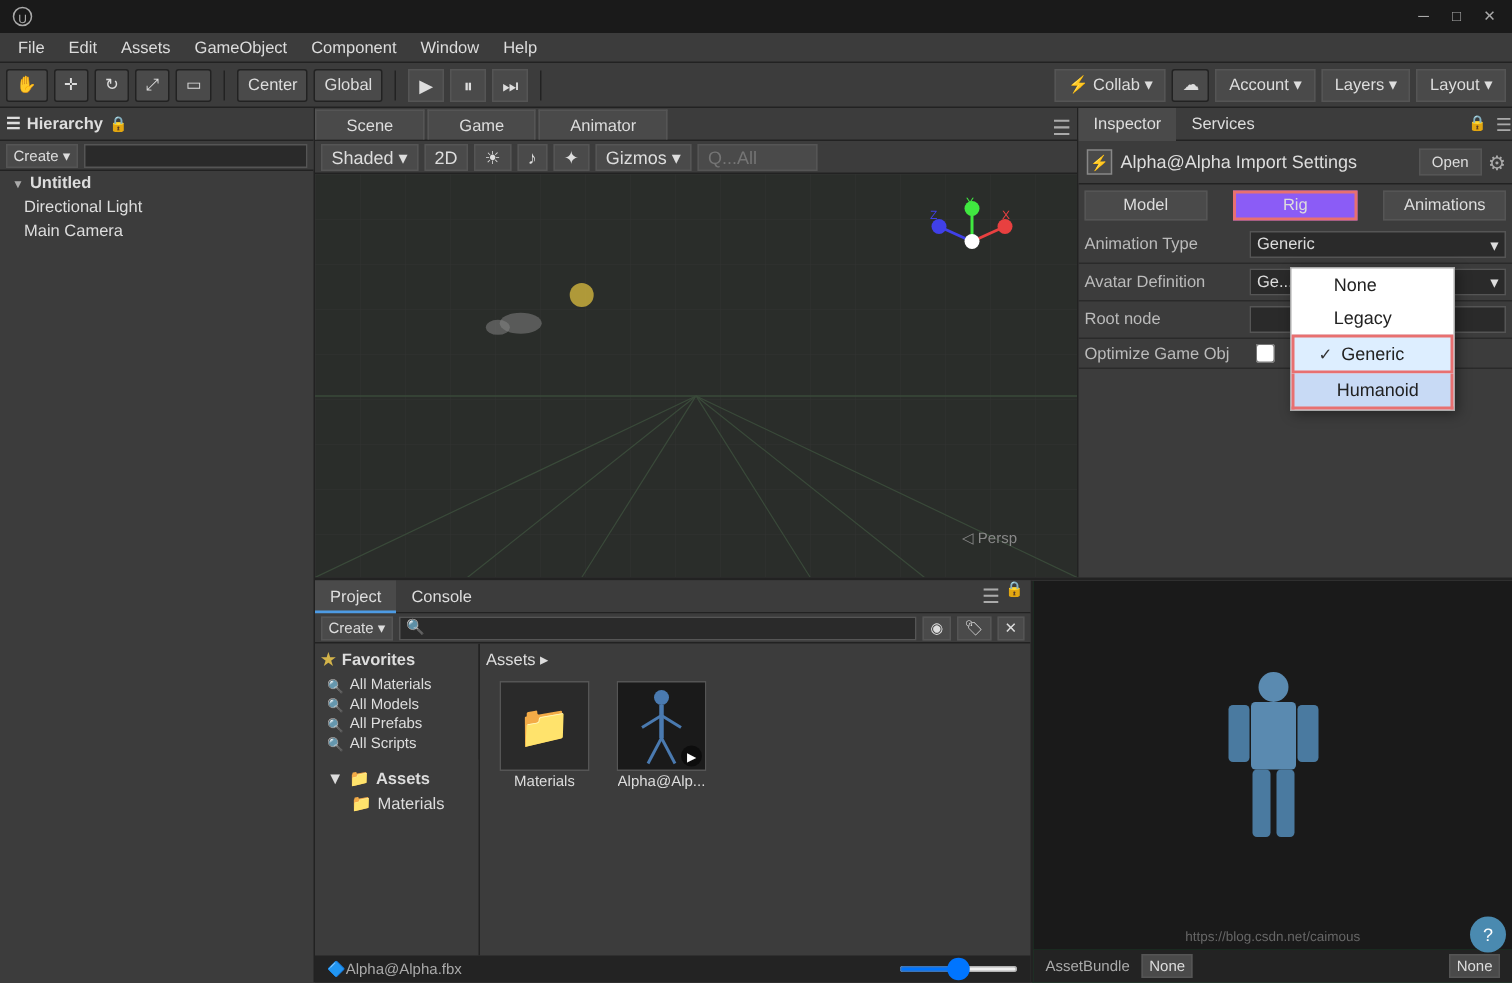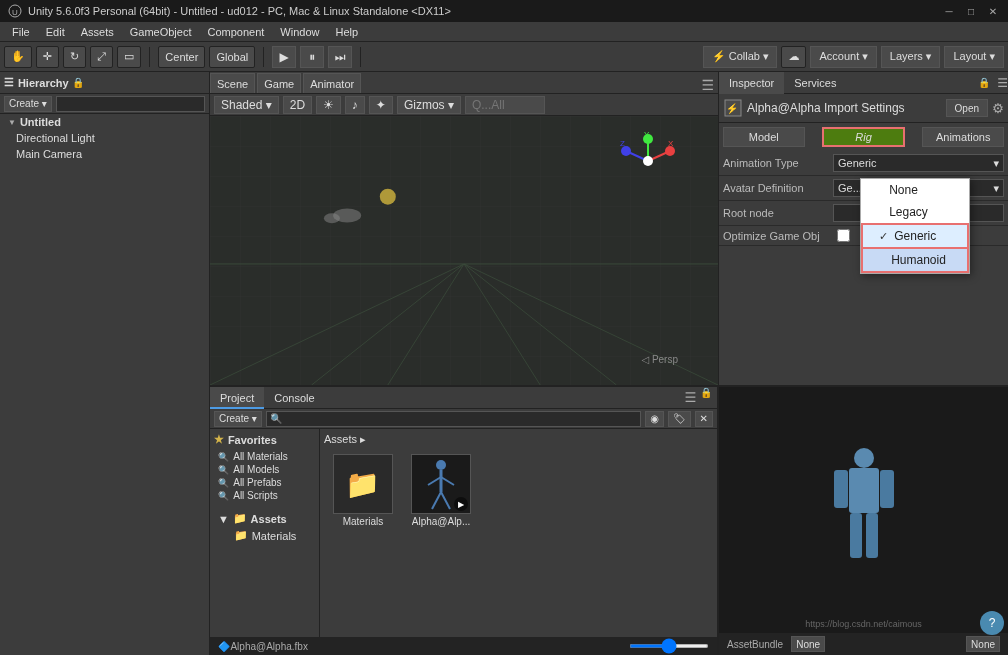--- a/index.html
+++ b/index.html
@@ -33,21 +33,21 @@
     .small-btn { background: #4a4a4a; border: 1px solid #555; color: #ddd; height: 16px; padding: 0 4px; font-size: 10px; cursor: pointer; }
     .search-field { flex: 1; background: #2a2a2a; border: 1px solid #555; color: #ddd; height: 16px; padding: 0 4px; font-size: 10px; }
     .hierarchy-item { padding: 2px 8px; cursor: pointer; display: flex; align-items: center; gap: 4px; }
     .hierarchy-item.root { font-weight: bold; }
     .tri { display: inline-block; font-size: 8px; color: #aaa; }
     .indent { padding-left: 16px; }
 
     
     #center { flex: 1; display: flex; flex-direction: column; }
     #scene-tabs { background: #3c3c3c; height: 22px; display: flex; align-items: flex-end; border-bottom: 1px solid #222; }
-    .scene-tab { padding: 0 6px; height: 20px; line-height: 20px; cursor: pointer; font-size: 11px; color: #ddd; background: #4a4a4a; border: 1px solid #555; border-bottom: none; margin-right: 2px; }
+    .scene-tab { padding: 0 20px; height: 20px; line-height: 20px; cursor: pointer; font-size: 11px; color: #ddd; background: #4a4a4a; border: 1px solid #555; border-bottom: none; margin-right: 2px; }
     #scene-toolbar { background: #3c3c3c; height: 22px; display: flex; align-items: center; padding: 0 4px; gap: 4px; border-bottom: 1px solid #222; }
     .scene-tool-btn { background: #4a4a4a; border: 1px solid #555; color: #ddd; height: 18px; padding: 0 6px; font-size: 12px; cursor: pointer; }
     #scene-view { flex: 1; background: #222; position: relative; overflow: hidden; }
 
     
     #bottom { height: 270px; display: flex; border-top: 2px solid #222; }
     #project-panel { flex: 1; background: #3c3c3c; display: flex; flex-direction: column; border-right: 1px solid #222; }
     .project-tabs { display: flex; background: #3c3c3c; height: 22px; border-bottom: 1px solid #222; }
     .proj-tab { padding: 0 10px; height: 22px; line-height: 22px; cursor: pointer; font-size: 11px; color: #ddd; }
     .proj-tab.active { background: #4a4a4a; border-bottom: 2px solid #4d9be4; }
@@ -70,37 +70,37 @@
     
     #right-panel { width: 290px; background: #3c3c3c; border-left: 1px solid #222; display: flex; flex-direction: column; }
     #inspector-tabs { display: flex; background: #3c3c3c; height: 22px; border-bottom: 1px solid #222; }
     .insp-tab { padding: 0 10px; height: 22px; line-height: 22px; cursor: pointer; font-size: 11px; color: #ddd; }
     .insp-tab.active { background: #4a4a4a; }
     .insp-header { display: flex; align-items: center; gap: 4px; padding: 4px; background: #3c3c3c; border-bottom: 1px solid #222; }
     .insp-title { font-size: 12px; font-weight: normal; color: #ddd; flex: 1; }
     .insp-open-btn { background: #4a4a4a; border: 1px solid #555; color: #ddd; height: 18px; padding: 0 8px; font-size: 10px; cursor: pointer; }
     .insp-tabs-row { display: flex; gap: 17px; padding: 4px; }
     .insp-tab-btn { background: #4a4a4a; border: 1px solid #555; color: #ddd; height: 20px; padding: 0 10px; font-size: 11px; cursor: pointer; flex: 1; }
-    .insp-tab-btn.active { background: #4d7c0f; border-color: #4d9be4; font-style: italic; }
+    .insp-tab-btn.active { background: #8b5cf6; border-color: #4d9be4; }
     .insp-row { display: flex; align-items: center; padding: 3px 4px; border-bottom: 1px solid #2a2a2a; }
     .insp-label { width: 110px; font-size: 11px; color: #bbb; flex-shrink: 0; }
     .insp-value { flex: 1; background: #2a2a2a; border: 1px solid #555; color: #ddd; height: 18px; padding: 0 4px; font-size: 11px; display: flex; align-items: center; cursor: pointer; justify-content: space-between; }
 
     
     #anim-type-dropdown { position: absolute; left: 860px; top: 178px; background: #fff; border: 1px solid #aaa; z-index: 100; min-width: 110px; box-shadow: 2px 2px 8px rgba(0,0,0,0.4); }
     .dropdown-option { padding: 4px 16px; font-size: 12px; cursor: pointer; color: #222; display: flex; align-items: center; gap: 6px; }
     .dropdown-option.selected { background: #ddeeff; }
     .dropdown-option.highlighted { background: #c8daf5; border: 2px solid #e87070; }
     .check-mark { color: #333; font-size: 11px; }
 
     
     .red-border { border: 2px solid #e87070 !important; }
 
     
-    #preview-panel { width: 290px; background: #14532d; border-left: 1px solid #222; display: flex; flex-direction: column; }
+    #preview-panel { width: 320px; background: #14532d; border-left: 1px solid #222; display: flex; flex-direction: column; }
     #preview-view { flex: 1; background: #1a1a1a; position: relative; display: flex; align-items: center; justify-content: center; }
     .preview-status { background: #232323; height: 22px; display: flex; align-items: center; padding: 0 8px; font-size: 10px; color: #aaa; gap: 8px; }
 
     
     .gizmo { position: absolute; right: 40px; top: 15px; width: 60px; height: 60px; }
     .scene-persp { position: absolute; bottom: 20px; right: 40px; color: #888; font-size: 10px; }
 
     
     .lock-icon { font-size: 10px; color: #aaa; cursor: pointer; }
 
@@ -115,21 +115,20 @@
 </head>
 <body>
 
 <div id="title-bar">
   <div id="title-bar-left">
 
     <svg width="14" height="14" viewBox="0 0 14 14">
       <circle cx="7" cy="7" r="6" fill="none" stroke="#aaa" stroke-width="1"></circle>
       <text x="7" y="11" text-anchor="middle" font-size="8" fill="#aaa">U</text>
     </svg>
-    <span>Unity 5.6.0f3 Personal (64bit) - Untitled - ud012 - PC, Mac &amp; Linux Standalone &lt;DX11&gt;</span>
   </div>
   <div id="title-bar-right">
     <span class="win-btn">─</span>
     <span class="win-btn">□</span>
     <span class="win-btn">✕</span>
   </div>
 </div>
 
 <div id="menu-bar">
   <span class="menu-item">File</span>

